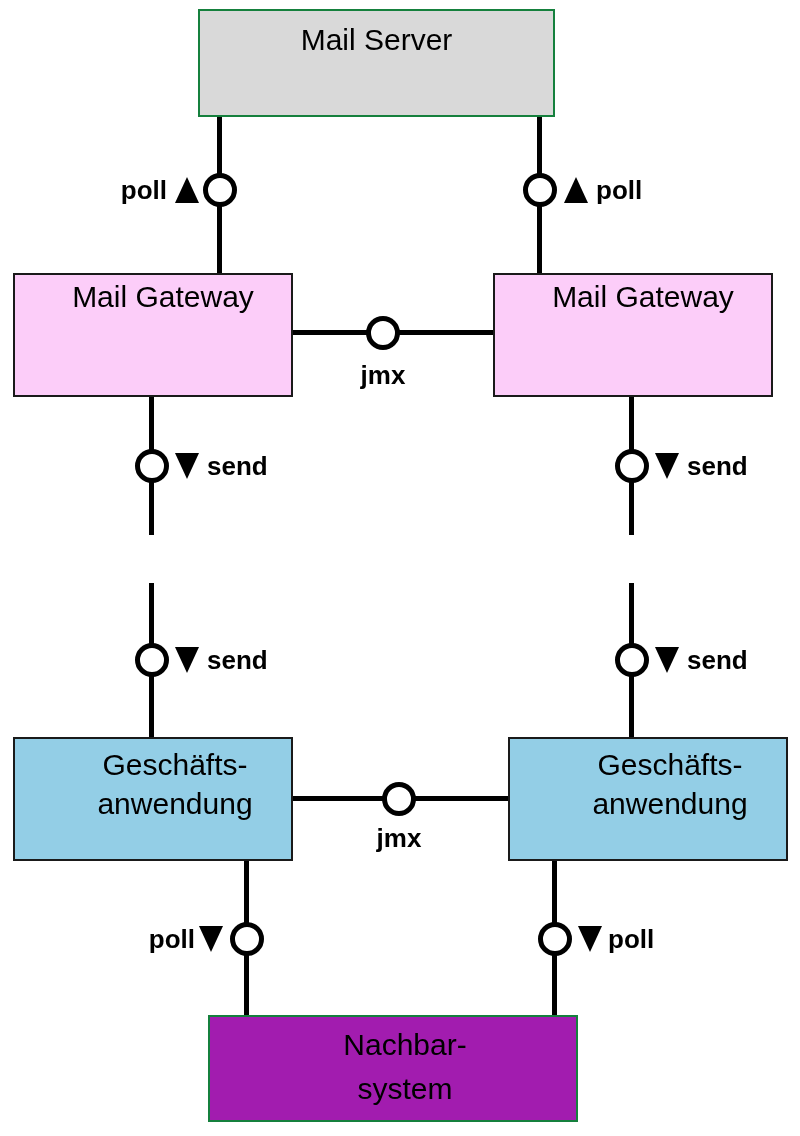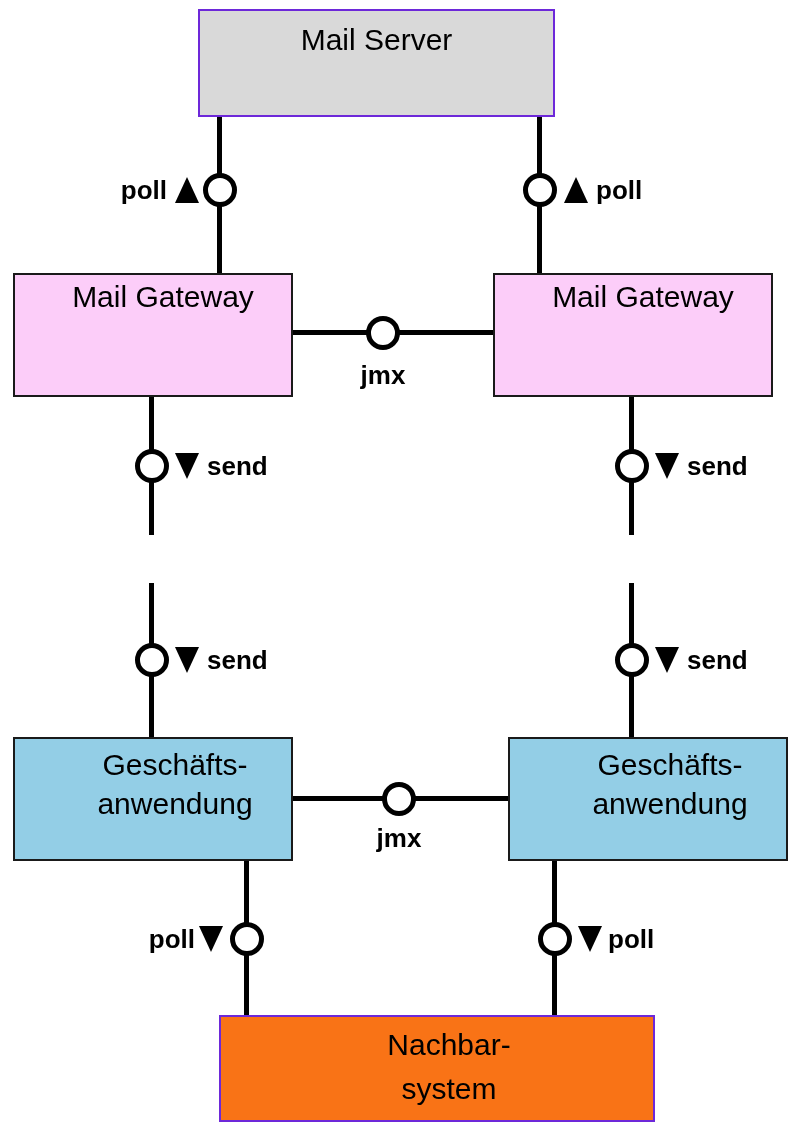--- a/index.html
+++ b/index.html
@@ -11,21 +11,21 @@
     overflow:hidden;
   }
   
   .node{
     position:absolute;
     box-sizing:border-box;
     text-align:center;
     color:#000;
     font-size:30px;
   }
-  .node.gray{border:2px solid #6d28d9;}
+  .node.gray{border:2px solid #15803d;}
   .node.colored{border:2px solid #1a1a1a;padding-left:20px;}
   .node .line{display:block;margin-left:24px;}
   
   .edge{position:absolute;background:#000;}
   .edge.v{width:5px;}
   .edge.h{height:5px;}
   
   .iface{
     position:absolute;
     width:24px;height:24px;
@@ -89,21 +89,21 @@
   <div class="node colored" style="left: 13px; top: 737px; width: 280px; height: 124px; padding-top: 6px; line-height: 39px; background: rgb(147, 206, 230);">
     <span class="line">Geschäfts-</span>
     <span class="line">anwendung</span>
   </div>
 
   <div class="node colored" style="left: 508px; top: 737px; width: 280px; height: 124px; padding-top: 6px; line-height: 39px; background: rgb(147, 206, 230);">
     <span class="line">Geschäfts-</span>
     <span class="line">anwendung</span>
   </div>
 
-  <div class="node gray" style="left: 219px; top: 1015px; width: 436px; height: 107px; padding-top: 6px; line-height: 44px; background: #f97316;">
+  <div class="node gray" style="left: 208px; top: 1015px; width: 370px; height: 107px; padding-top: 6px; line-height: 44px; background: #a21caf;">
     <span class="line">Nachbar-</span>
     <span class="line">system</span>
   </div>
 
   <div class="iface" style="left:203px;top:173px;"></div>
   <div class="iface" style="left:523px;top:173px;"></div>
   <div class="iface" style="left:366px;top:316px;"></div>
   <div class="iface" style="left:135px;top:449px;"></div>
   <div class="iface" style="left:615px;top:449px;"></div>
   <div class="iface" style="left:135px;top:643px;"></div>

